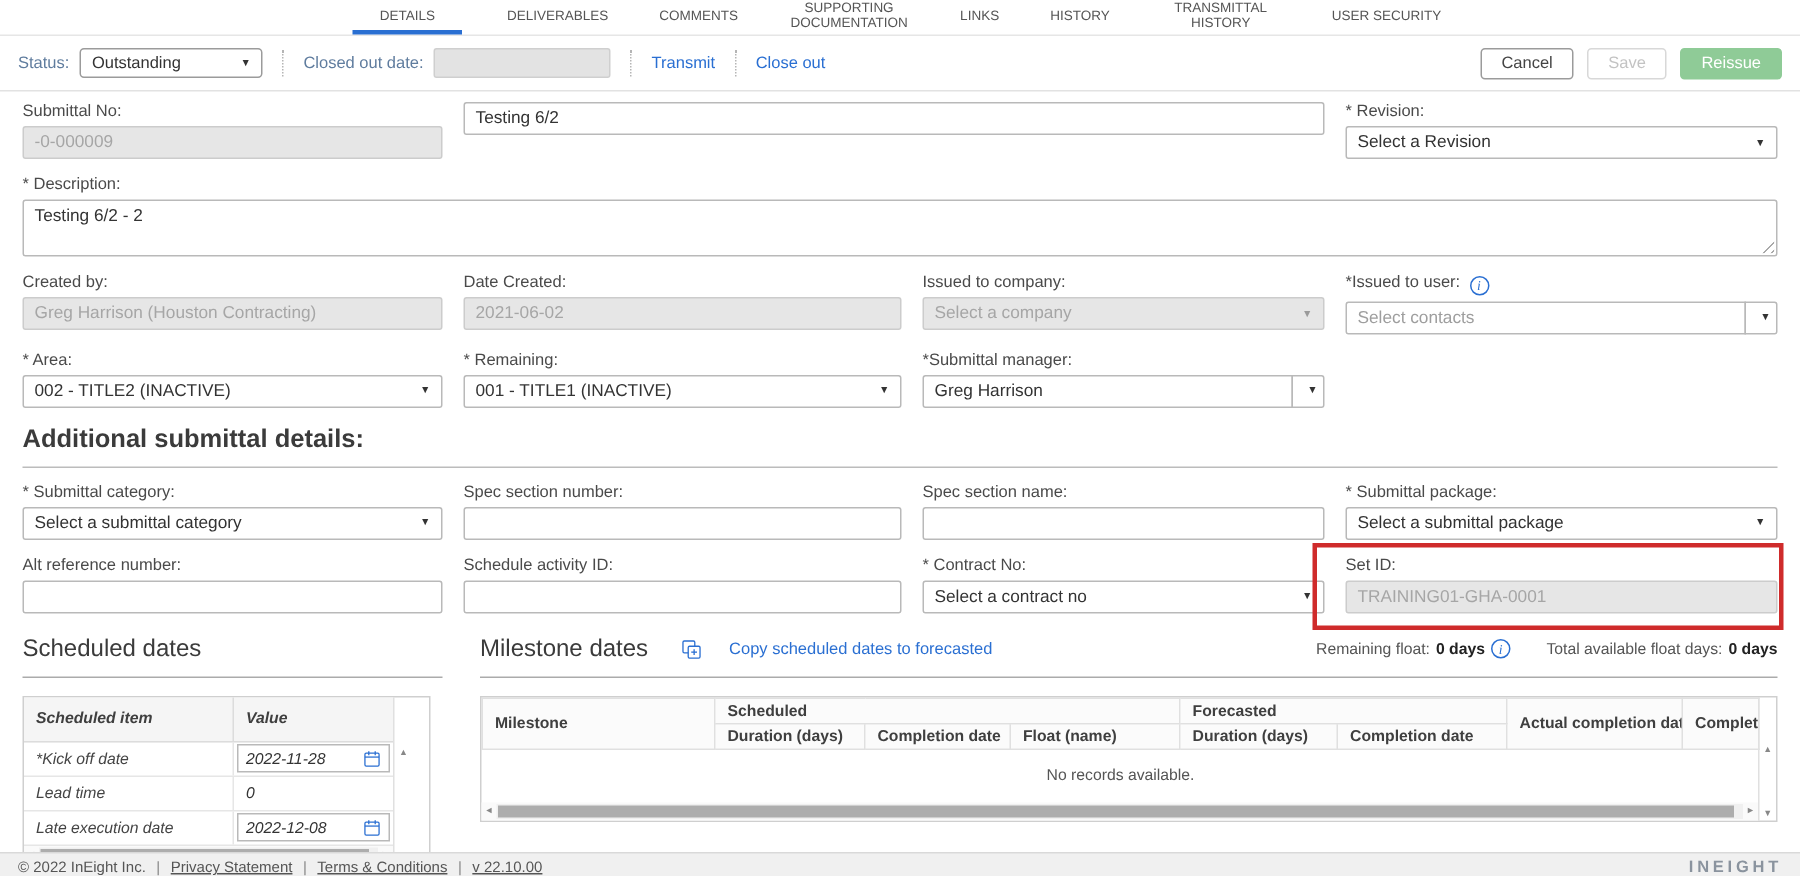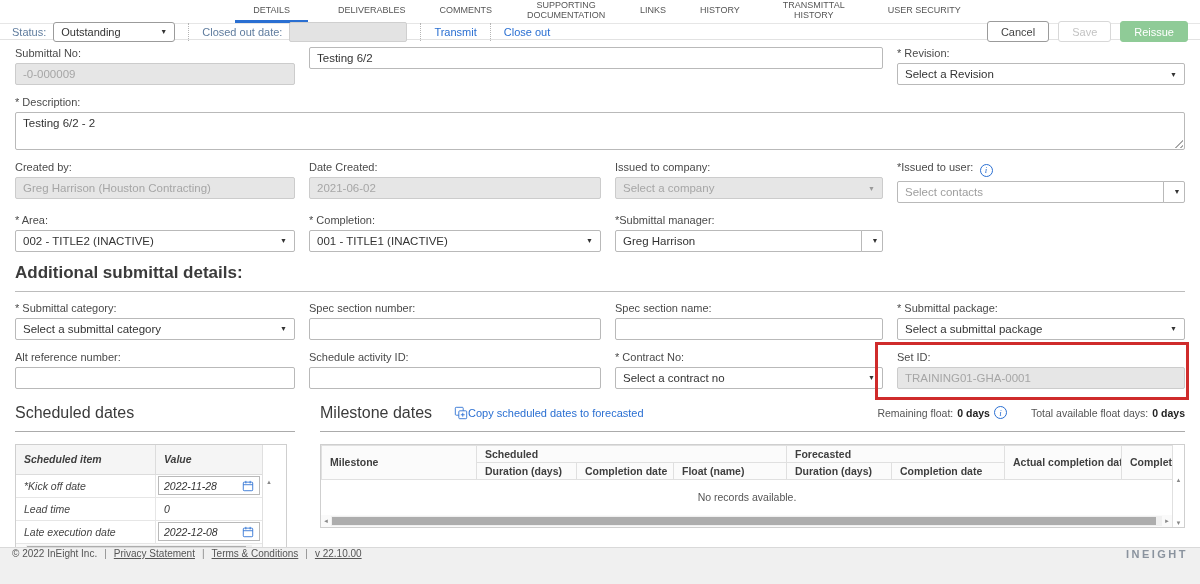--- a/index.html
+++ b/index.html
@@ -10,21 +10,21 @@
   }
 
   
   .tabbar { height:23px; display:flex; justify-content:center; align-items:stretch; gap:26px; background:#fff; }
   .tab { font-size:9px; color:#555; display:flex; align-items:center; justify-content:center;
          text-align:center; line-height:1.15; padding:0 4px; max-width:88px;
          border-bottom:3px solid transparent; cursor:pointer; }
   .tab.active { border-bottom-color:#2a6fd2; padding:0 18px; }
 
   
-  .statusbar { height:17px; border-top:1px solid #e6e6e6; border-bottom:1px solid #e2e2e2;
+  .statusbar { height:38px; border-top:1px solid #e6e6e6; border-bottom:1px solid #e2e2e2;
                display:flex; align-items:center; padding:0 12px; }
   .sb-label { font-size:11px; color:#5f7c9e; margin-right:7px; white-space:nowrap; }
   .sb-select { width:122px; height:20px; border:1px solid #9b9b9b; border-radius:3px;
                display:flex; align-items:center; justify-content:space-between;
                padding:0 7px; font-size:11px; color:#333; background:#fff; cursor:pointer; }
   .sb-divider { height:18px; border-left:1px dotted #b5b5b5; margin:0 13px; }
   .sb-disabled-input { width:118px; height:20px; background:#e3e3e3; border:1px solid #cfcfcf; border-radius:2px; }
   .sb-link { font-size:11px; color:#2a6fd2; cursor:pointer; white-space:nowrap; }
   .sb-actions { margin-left:auto; display:flex; gap:9px; }
   .btn { height:21px; padding:0 13px; border-radius:3px; font-size:11px; display:flex; align-items:center;
@@ -73,21 +73,21 @@
                align-items:center; justify-content:center;
                font-family:"Liberation Serif", serif; cursor:pointer; flex:none; }
 
   
   .bottom { display:flex; padding:0 15px; margin-top:13px; }
   .left-col { width:280px; margin-right:25px; flex:none; }
   .right-col { flex:1; min-width:0; }
   .blk-head { display:flex; align-items:center; height:22px; }
   .blk-title { font-size:16px; color:#3b3b3b; white-space:nowrap; }
   .blk-hr { border:none; border-top:1px solid #ababab; margin:7px 0 12px; }
-  .copy-link { display:flex; align-items:center; gap:0; margin-left:22px; font-size:11px;
+  .copy-link { display:flex; align-items:center; gap:18px; margin-left:22px; font-size:11px;
                color:#2a6fd2; cursor:pointer;text-align:right; }
   .float-info { margin-left:auto; font-size:10.5px; color:#555; display:flex; align-items:center; gap:4px; white-space:nowrap; }
   .float-info b { color:#222;text-align:center; }
   .float-gap { width:16px; }
 
   
   .sched { border:1px solid #cfcfcf; width:272px; display:flex; }
   .s-main { width:247px; border-right:1px solid #e0e0e0;font-style:italic; }
   .s-hrow { display:flex; height:30px; background:#f5f5f5; border-bottom:1px solid #dcdcdc; }
   .s-hc { font-size:10.5px; font-weight:bold; color:#3f3f3f; display:flex; align-items:center; padding:0 8px; }
@@ -112,22 +112,22 @@
   .ms-wrap { border:1px solid #cfcfcf; display:flex; }
   .ms-main { flex:1; min-width:0; }
   table.ms { width:100%; border-collapse:collapse; table-layout:fixed; }
   table.ms th { border:1px solid #e0e0e0; background:#fbfbfb; font-size:10.5px; font-weight:bold;
                 color:#3f3f3f; text-align:left; padding:2px 8px; height:14px; white-space:nowrap; overflow:hidden; }
   .ms-empty { height:36px; text-align:center; font-size:10.5px; color:#555; border-top:1px solid #e0e0e0; }
   .ms-rail { width:12px; border-left:1px solid #e0e0e0; display:flex; flex-direction:column;
              align-items:center; justify-content:space-between; padding:32px 0 1px; }
 
   
-  .footer { position:absolute; left:0; right:0; bottom:0; height:37px; background:#f0f0f0;
-            border-top:1px solid #d9d9d9; display:flex; align-items:flex-start; padding:0 12px;
+  .footer { position:absolute; left:0; right:0; bottom:0; height:16px; background:#f0f0f0;
+            border-top:1px solid #d9d9d9; display:flex; align-items:flex-end; padding:0 12px;
             font-size:10px; color:#555; }
   .f-sep { margin:0 7px; color:#888; }
   .f-link { text-decoration:underline; color:#555; cursor:pointer; }
   .logo { margin-left:auto; font-weight:bold; color:#8a939e; letter-spacing:2.5px; font-size:11px; }
 </style>
 </head>
 <body>
 
 <nav class="tabbar">
   <div class="tab active">DETAILS</div>
@@ -221,21 +221,21 @@
 
   <div class="frow">
     <div class="field w1">
       <span class="lbl">* Area:</span>
       <div class="sel">
         <span>002 - TITLE2 (INACTIVE)</span>
         <span class="caret">▼</span>
       </div>
     </div>
     <div class="field w2">
-      <span class="lbl">* Completion:</span>
+      <span class="lbl">* Remaining:</span>
       <div class="sel">
         <span>001 - TITLE1 (INACTIVE)</span>
         <span class="caret">▼</span>
       </div>
     </div>
     <div class="field w3">
       <span class="lbl">*Submittal manager:</span>
       <div class="combo">
         <input class="inp" value="Greg Harrison" style="">
         <span class="combo-btn">

